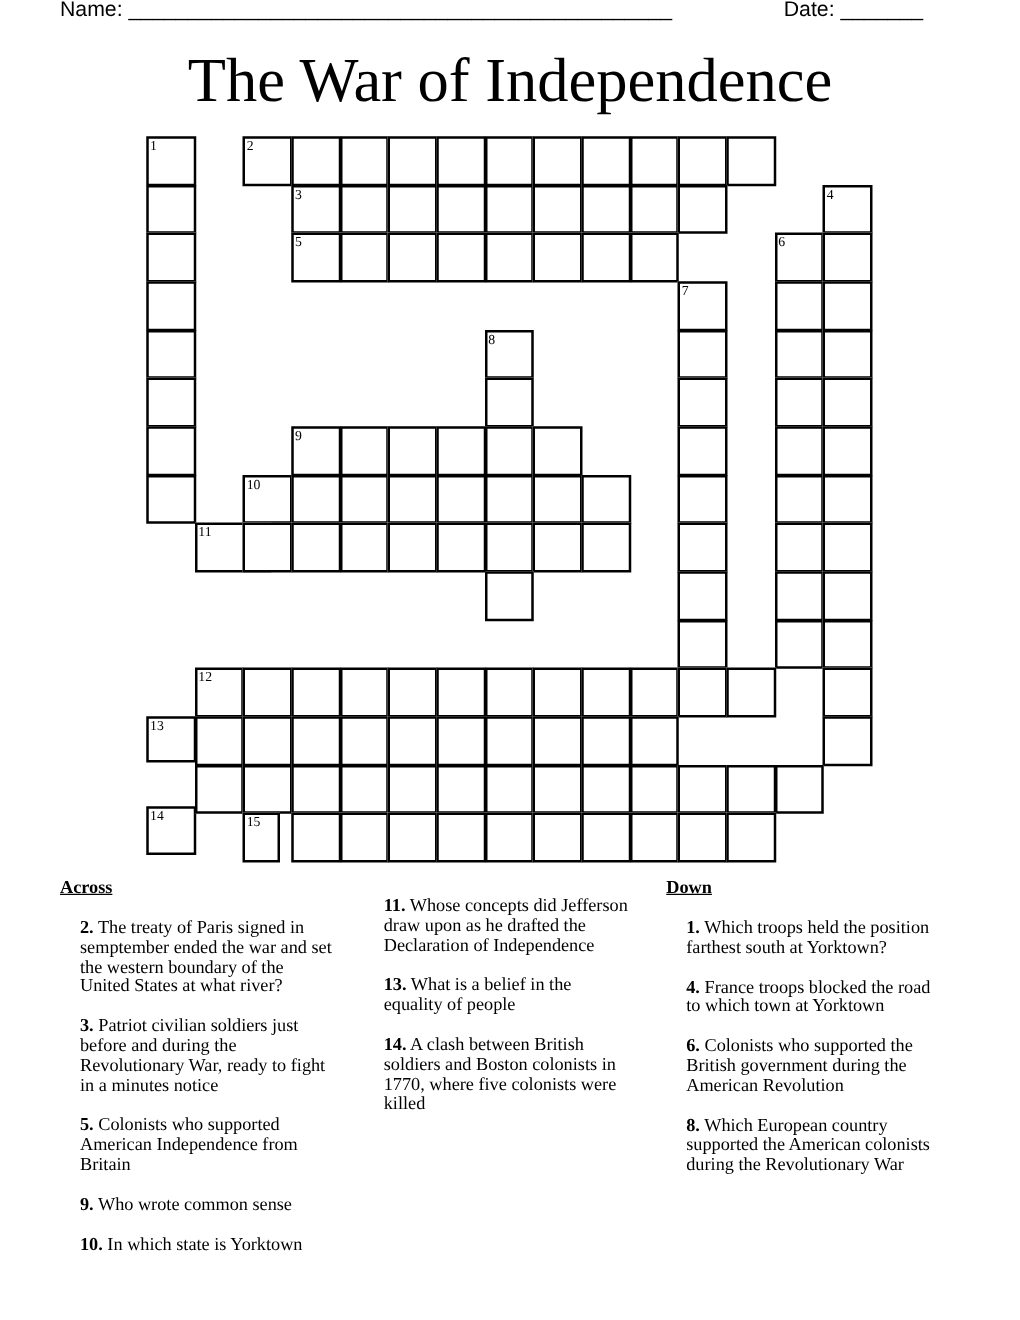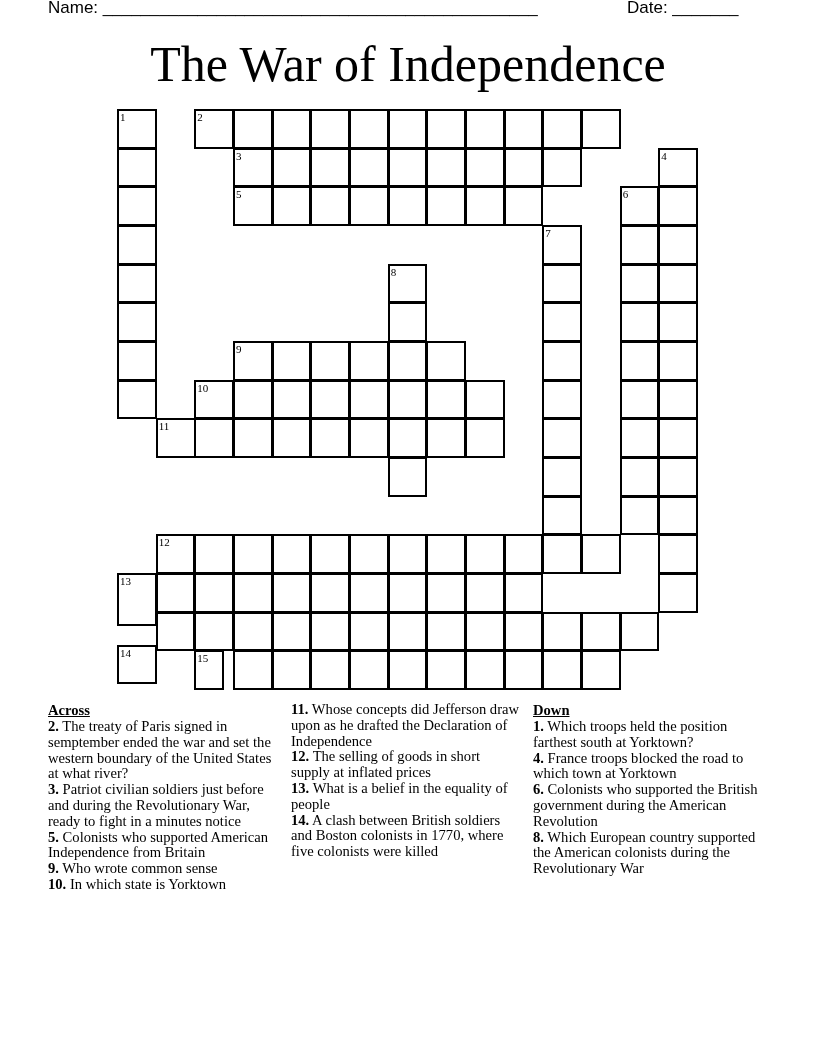--- a/index.html
+++ b/index.html
@@ -11,21 +11,21 @@
   .title { position: absolute; top: 32px; left: 0; width: 816px; text-align: center;
     font-family: "Liberation Serif", serif; font-size: 50px; line-height: 64px; }
   .grid { position: absolute; left: 118px; top: 110px; width: 580px; height: 580px; }
   .cell { position: absolute; width: 38.67px; height: 38.67px; box-sizing: border-box;
     border: 2px solid #000; margin-left: -1px; margin-top: -1px; background: #fff; }
   .cell .num { position: absolute; left: 1px; top: 0px; font-family: "Liberation Serif", serif;
     font-size: 11px; line-height: 12px; }
   .clues { position: absolute; top: 702px; font-family: "Liberation Serif", serif;
     font-size: 14.6px; line-height: 15.8px; }
   .clues h3 { margin: 0; font-size: 14.6px; font-weight: bold; text-decoration: underline; line-height: 17px; }
-  .clue { margin: 0; }
+  .clue { margin: 16px; }
   .clue b { font-weight: bold; }
   .col1 { left: 48px; width: 236px; }
   .col2 { left: 291px; width: 230px; top: 702px; }
   .col3 { left: 533px; width: 232px; }
 </style>
 </head>
 <body>
 
 <div class="header-line">
   <span class="name">Name: ______________________________________________</span>
@@ -154,21 +154,21 @@
     <div class="cell" style="left: 154.667px; top: 425.333px; width: 39.6667px; height: 39.6667px;"></div>
     <div class="cell" style="left: 193.333px; top: 425.333px; width: 39.6667px; height: 39.6667px;"></div>
     <div class="cell" style="left: 232px; top: 425.333px; width: 39.6667px; height: 39.6667px;"></div>
     <div class="cell" style="left: 270.667px; top: 425.333px; width: 39.6667px; height: 39.6667px;"></div>
     <div class="cell" style="left: 309.333px; top: 425.333px; width: 39.6667px; height: 39.6667px;"></div>
     <div class="cell" style="left: 348px; top: 425.333px; width: 39.6667px; height: 39.6667px;"></div>
     <div class="cell" style="left: 386.667px; top: 425.333px; width: 39.6667px; height: 39.6667px;"></div>
     <div class="cell" style="left: 425.333px; top: 425.333px; width: 39.6667px; height: 39.6667px;"></div>
     <div class="cell" style="left: 464px; top: 425.333px; width: 39.6667px; height: 39.6667px;"></div>
     <div class="cell" style="left: 541.333px; top: 425.333px; width: 39.6667px; height: 39.6667px;"></div>
-    <div class="cell" style="left: 0px; top: 464px; width: 39.6667px; height: 53px;">
+    <div class="cell" style="left: 0px; top: 464px; width: 39.6667px; height: 37px;">
       <span class="num">13</span>
     </div>
     <div class="cell" style="left: 38.6667px; top: 464px; width: 39.6667px; height: 39.6667px;"></div>
     <div class="cell" style="left: 77.3333px; top: 464px; width: 39.6667px; height: 39.6667px;"></div>
     <div class="cell" style="left: 116px; top: 464px; width: 39.6667px; height: 39.6667px;"></div>
     <div class="cell" style="left: 154.667px; top: 464px; width: 39.6667px; height: 39.6667px;"></div>
     <div class="cell" style="left: 193.333px; top: 464px; width: 39.6667px; height: 39.6667px;"></div>
     <div class="cell" style="left: 232px; top: 464px; width: 39.6667px; height: 39.6667px;"></div>
     <div class="cell" style="left: 270.667px; top: 464px; width: 39.6667px; height: 39.6667px;"></div>
     <div class="cell" style="left: 309.333px; top: 464px; width: 39.6667px; height: 39.6667px;"></div>
@@ -212,21 +212,20 @@
       <div class="clue"><b>2.</b><span> The treaty of Paris signed in semptember ended the war and set the western boundary of the United States at what river?</span></div>
       <div class="clue"><b>3.</b><span> Patriot civilian soldiers just before and during the Revolutionary War, ready to fight in a minutes notice</span></div>
       <div class="clue"><b>5.</b><span> Colonists who supported American Independence from Britain</span></div>
       <div class="clue"><b>9.</b><span> Who wrote common sense</span></div>
       <div class="clue"><b>10.</b><span> In which state is Yorktown</span></div>
     </div>
 </div>
 <div class="clues col2">
   <div id="across-b">
       <div class="clue"><b>11.</b><span> Whose concepts did Jefferson draw upon as he drafted the Declaration of Independence</span></div>
-      <div class="clue"><b>12.</b><span> The selling of goods in short supply at inflated prices</span></div>
       <div class="clue"><b>13.</b><span> What is a belief in the equality of people</span></div>
       <div class="clue"><b>14.</b><span> A clash between British soldiers and Boston colonists in 1770, where five colonists were killed</span></div>
     </div>
 </div>
 <div class="clues col3">
   <h3>Down</h3>
   <div id="down-list">
       <div class="clue"><b>1.</b><span> Which troops held the position farthest south at Yorktown?</span></div>
       <div class="clue"><b>4.</b><span> France troops blocked the road to which town at Yorktown</span></div>
       <div class="clue"><b>6.</b><span> Colonists who supported the British government during the American Revolution</span></div>

